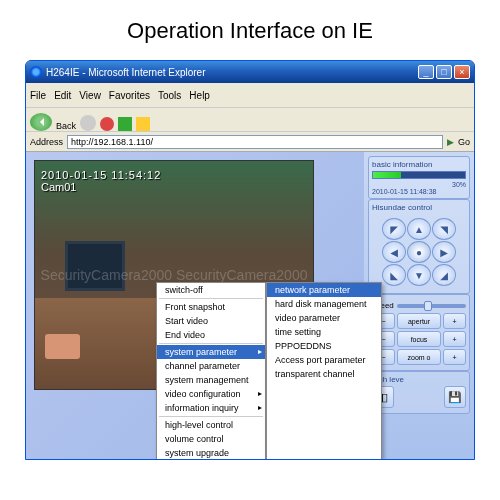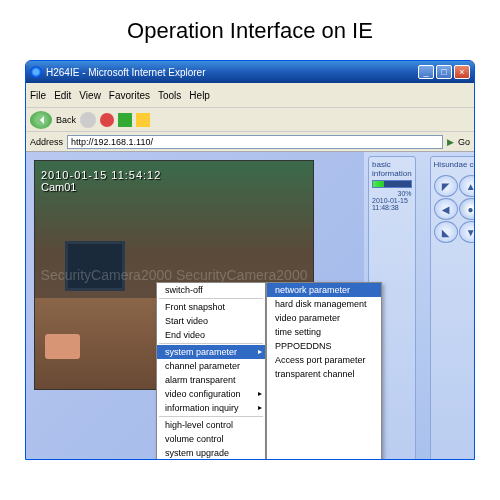--- a/index.html
+++ b/index.html
@@ -6,39 +6,39 @@
 body{background:#fff;width:500px;height:500px;position:relative}
 .title{text-align:center;font-size:22px;padding:18px 0 12px;color:#000}
 .window{position:absolute;top:60px;left:25px;width:450px;height:400px;border:1px solid #0054e3;border-radius:6px 6px 0 0;overflow:hidden;background:#f97316}
 .titlebar{height:22px;background:linear-gradient(180deg,#3c8cde 0%,#1e5bb8 50%,#0c3d8f 100%);color:#fff;font-size:10px;display:flex;align-items:center;padding:0 4px;justify-content:space-between}
 .titlebar-left{display:flex;align-items:center;gap:4px}
 .ie-icon{width:12px;height:12px;background:radial-gradient(circle,#5bb0ff 30%,#0054e3 60%);border-radius:50%;position:relative}
 .win-controls{display:flex;gap:2px}
 .win-btn{width:16px;height:14px;border-radius:2px;background:linear-gradient(#7ba7e8,#4577c7);border:1px solid #fff;font-size:9px;color:#fff;text-align:center;line-height:12px}
 .win-btn.close{background:linear-gradient(#e88b6f,#c8432a)}
 .menubar{height:16px;background:#ece9d8;display:flex;font-size:10px;padding:12px 4px;gap:8px;align-items:center;border-bottom:1px solid #ccc}
-.toolbar{height:24px;background:#ece9d8;display:flex;align-items:center;padding:0 4px;gap:4px;border-bottom:1px solid #ccc}
+.toolbar{height:24px;background:#ece9d8;display:flex;align-items:flex-end;padding:0 4px;gap:4px;border-bottom:1px solid #ccc}
 .back-btn{width:22px;height:18px;background:radial-gradient(circle,#7ec97e 30%,#3a9d3a);border-radius:50%;position:relative}
 .back-btn::after{content:"";position:absolute;left:6px;top:5px;border:4px solid transparent;border-right-color:#fff}
 .nav-btn{width:16px;height:16px;border-radius:50%;background:#ccc}
 .addr{height:20px;background:#ece9d8;display:flex;align-items:center;font-size:9px;padding:0 4px;gap:4px;border-bottom:1px solid #aaa}
 .addr input{flex:1;height:14px;font-size:9px;padding:0 3px;border:1px solid #7f9db9}
 .app{position:relative;height:318px;background:linear-gradient(135deg,#b8c8f0,#9db5e8);display:flex}
 .video-area{flex:1;padding:8px;position:relative}
 .video{width:280px;height:230px;background:linear-gradient(180deg,#3a6a4a 0%,#5a4a3a 40%,#6b5040 100%);position:relative;border:1px solid #333}
 .osd{position:absolute;top:8px;left:6px;color:#fff;font-size:11px;font-family:monospace;text-shadow:1px 1px 1px #000}
 .osd div:first-child{letter-spacing:1px}
 .watermark{position:absolute;top:50%;left:50%;transform:translate(-50%,-50%);color:rgba(200,200,200,0.3);font-size:14px;white-space:nowrap;pointer-events:none}
 .ctx{position:absolute;top:130px;left:130px;display:flex;font-size:9px;z-index:10}
 .menu{background:#fff;border:1px solid #888;box-shadow:2px 2px 4px rgba(0,0,0,0.3);min-width:110px}
 .menu-item{padding:2px 14px 2px 8px;white-space:nowrap;cursor:default;position:relative}
 .menu-item.sel{background:#316ac5;color:#fff}
 .menu-item.arrow::after{content:"▸";position:absolute;right:3px;font-size:8px}
 .menu-sep{height:1px;background:#ccc;margin:1px 2px}
-.sidebar{width:110px;background:linear-gradient(180deg,#c8d8f5,#a8c0ed);padding:4px;font-size:8px;display:flex;flex-direction:row;gap:14px}
+.sidebar{width:110px;background:linear-gradient(180deg,#c8d8f5,#a8c0ed);padding:4px;font-size:8px;display:flex;flex-direction:column;gap:0}
 .panel{background:rgba(255,255,255,0.2);border:1px solid #8aa8dd;border-radius:3px;padding:3px}
 .panel-title{font-size:8px;color:#2a4a8a;margin-bottom:2px}
 .progress{height:8px;background:#2a4a8a;border:1px solid #5a7acc;margin:2px 0;position:relative}
 .progress-fill{height:100%;width:30%;background:linear-gradient(90deg,#4aef4a,#2ac92a)}
 .ptz{display:grid;grid-template-columns:repeat(3,24px);grid-template-rows:repeat(3,22px);gap:1px;justify-content:center;padding:4px 0}
 .ptz-btn{background:radial-gradient(circle,#e8f0ff 20%,#b0c8f0);border:1px solid #7a9ad5;border-radius:50%;display:flex;align-items:center;justify-content:center;font-size:10px;color:#3a5a9a;cursor:pointer}
 .ptz-center{background:radial-gradient(circle,#fff 10%,#9ab8e8)}
 .slider-row{display:flex;align-items:center;gap:3px;margin:3px 0}
 .slider{flex:1;height:4px;background:#7a9ad5;position:relative;border-radius:2px}
 .slider-thumb{position:absolute;left:40%;top:-3px;width:8px;height:10px;background:#d8e4f8;border:1px solid #6a8ac8;border-radius:2px}
@@ -108,21 +108,21 @@
       <div class="ctx">
         <div class="menu">
           <div class="menu-item">switch-off</div>
           <div class="menu-sep"></div>
           <div class="menu-item">Front snapshot</div>
           <div class="menu-item">Start video</div>
           <div class="menu-item">End video</div>
           <div class="menu-sep"></div>
           <div class="menu-item sel arrow">system parameter</div>
           <div class="menu-item">channel parameter</div>
-          <div class="menu-item">alarm transparent</div>
+          <div class="menu-item">system management</div>
           <div class="menu-item arrow">video configuration</div>
           <div class="menu-item arrow">information inquiry</div>
           <div class="menu-sep"></div>
           <div class="menu-item">high-level control</div>
           <div class="menu-item">volume control</div>
           <div class="menu-item">system upgrade</div>
         </div>
         <div class="menu">
           <div class="menu-item sel">network parameter</div>
           <div class="menu-item">hard disk management</div>

